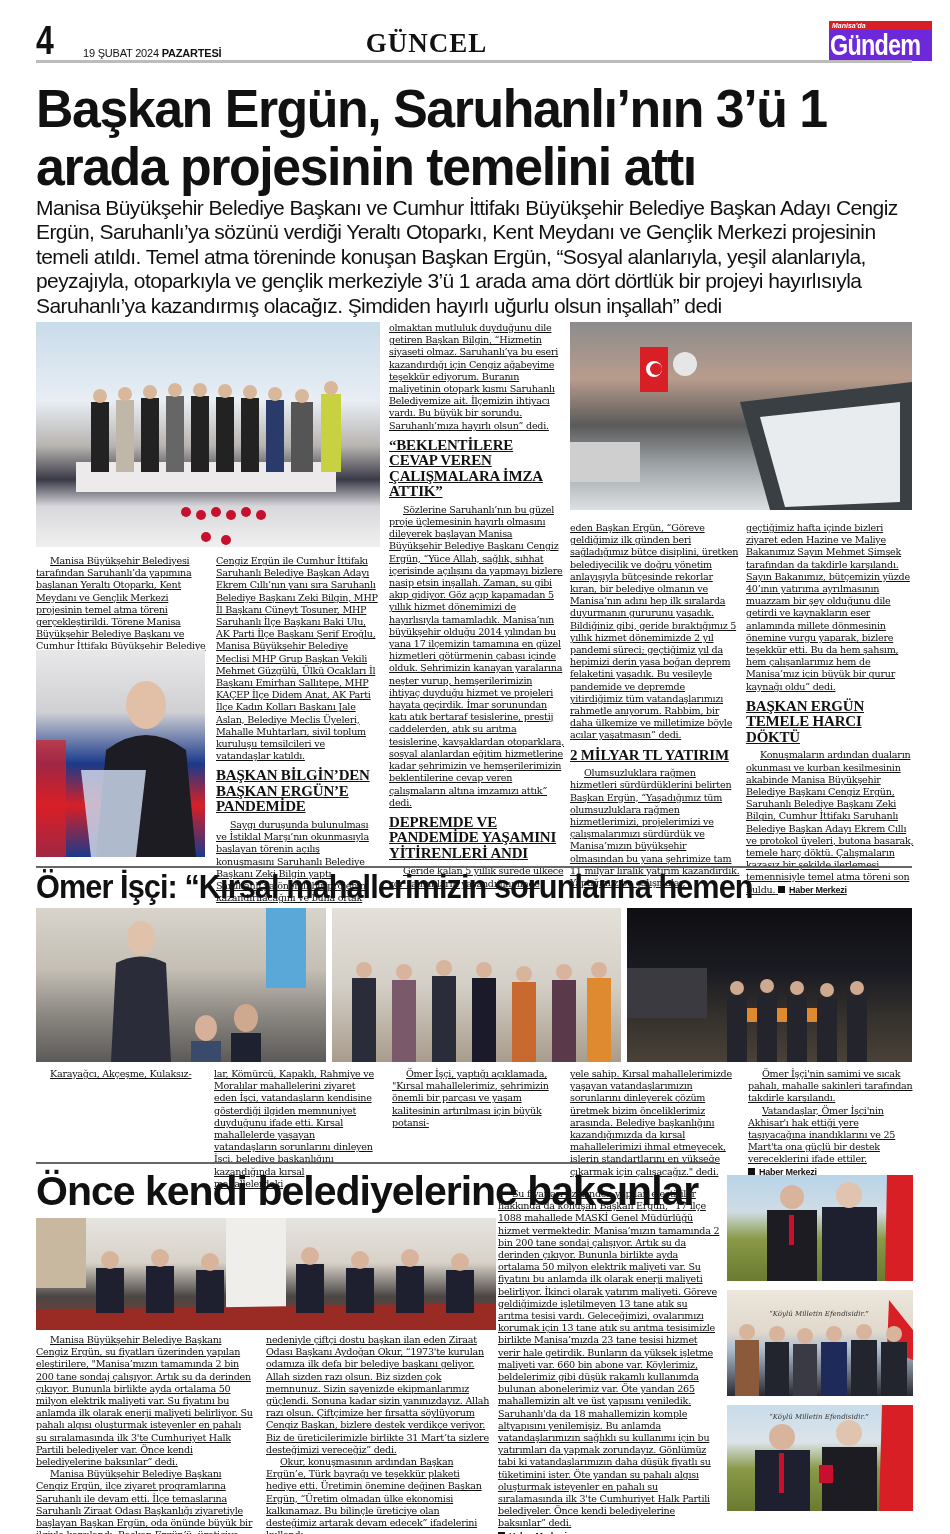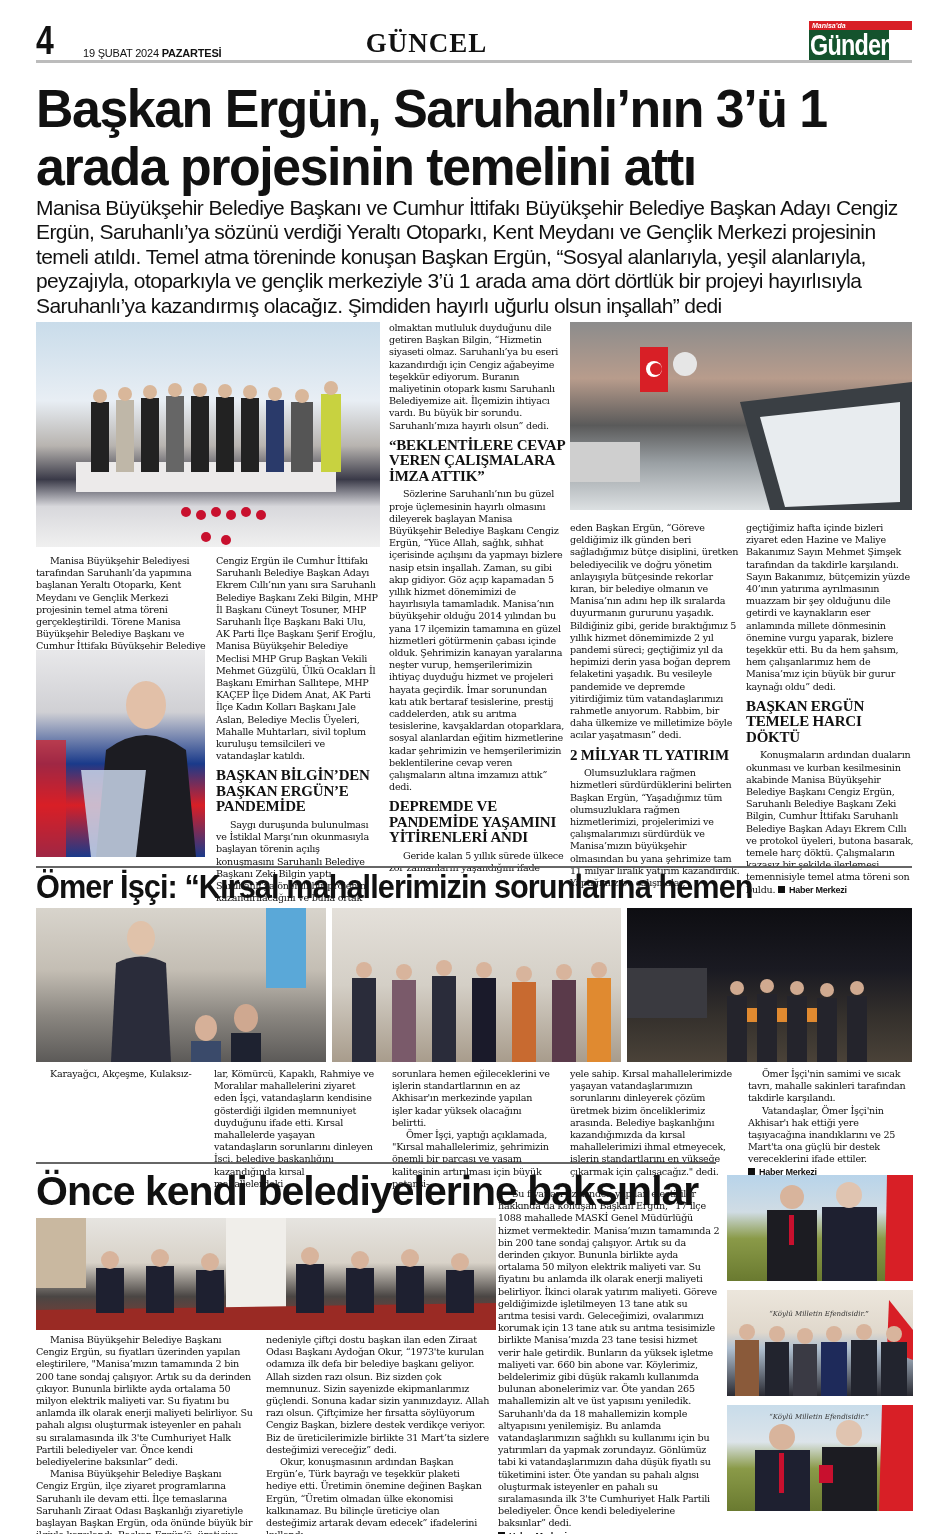--- a/index.html
+++ b/index.html
@@ -2,30 +2,30 @@
 <html><head>
 <meta charset="utf-8">
 <style>
   html,body{margin:0;padding:0;background:#fff;}
   body{width:950px;height:1534px;position:relative;overflow:hidden;color:#111;}
   .abs{position:absolute;}
   .pagenum{left:36px;top:20px;font:bold 40px/40px "Liberation Sans",sans-serif;transform:scaleX(0.8);transform-origin:left;}
   .date{left:83px;top:47px;font:11px/12px "Liberation Sans",sans-serif;letter-spacing:-0.2px;}
   .date b{font-weight:bold;}
   .section{left:0;width:853px;top:28px;text-align:center;font:bold 27px/30px "Liberation Serif",serif;letter-spacing:1px;}
-  .logo{left:809px;top:21px;width:80px;height:40px;background:#14532d;}
+  .logo{left:829px;top:21px;width:103px;height:40px;background:#6d28d9;}
   .logo .red{position:absolute;left:0;top:0;width:103px;height:9px;background:#d81f26;}
   .logo .tag{position:absolute;left:3px;top:0;font:bold italic 7px/9px "Liberation Sans",sans-serif;color:#fff;}
   .logo .name{position:absolute;left:1px;top:7px;font:bold 30px/34px "Liberation Sans",sans-serif;color:#fff;transform:scaleX(0.78);transform-origin:left;letter-spacing:-1px;}
   .rule{left:36px;width:876px;height:3px;background:#bcbcbc;}
   .rule.dark{background:#666;height:2px;}
   .headline{left:36px;width:890px;font:900 54px/60px "Liberation Sans",sans-serif;letter-spacing:-1.5px;font-weight:bold;transform:scaleX(0.96);transform-origin:left;}
   .lead{left:36px;width:880px;top:196px;font:21px/24.4px "Liberation Sans",sans-serif;letter-spacing:-0.6px;}
   .photo{overflow:hidden;}
-  .col{font:9.6px/12.2px "DejaVu Serif",serif;letter-spacing:-0.25px;text-align:left;}
+  .col{font:9.6px/12.2px "DejaVu Serif",serif;letter-spacing:-0.25px;text-align:left;text-decoration:underline;}
   .col p{margin:0;text-indent:14px;}
   .col p.noind{text-indent:0;}
   .col h3{margin:6px 0 4px 0;font:bold 15px/15.5px "Liberation Serif",serif;letter-spacing:-0.2px;}
   .sig{font:bold 9px/11px "Liberation Sans",sans-serif;}
   .sig::before{content:"";display:inline-block;width:7px;height:7px;background:#111;margin-right:4px;vertical-align:0;}
   .h2{left:36px;width:890px;font:bold 33px/38px "Liberation Sans",sans-serif;letter-spacing:-1px;transform:scaleX(0.93);transform-origin:left;}
   .h3big{left:36px;width:700px;font:bold 41px/46px "Liberation Sans",sans-serif;letter-spacing:-1px;}
 </style>
 </head>
 <body>
@@ -186,28 +186,27 @@
   </svg>
 </div>
 
 <div class="abs col" style="left:36px;top:1068px;width:158px;">
   <p>Karayağcı, Akçeşme, Kulaksız-</p>
 </div>
 <div class="abs col" style="left:214px;top:1068px;width:160px;">
   <p class="noind">lar, Kömürcü, Kapaklı, Rahmiye ve Moralılar mahallelerini ziyaret eden İşçi, vatandaşların kendisine gösterdiği ilgiden memnuniyet duyduğunu ifade etti. Kırsal mahallelerde yaşayan vatandaşların sorunlarını dinleyen İşçi, belediye başkanlığını kazandığında kırsal mahallelerdeki</p>
 </div>
 <div class="abs col" style="left:392px;top:1068px;width:162px;">
-  <p class="noind">sorunlara hemen eğileceklerini ve işlerin standartlarının en az Akhisar'ın merkezinde yapılan işler kadar yüksek olacağını belirtti.</p>
   <p>Ömer İşçi, yaptığı açıklamada, "Kırsal mahallelerimiz, şehrimizin önemli bir parçası ve yaşam kalitesinin artırılması için büyük potansi-</p>
 </div>
 <div class="abs col" style="left:570px;top:1068px;width:162px;">
   <p class="noind">yele sahip. Kırsal mahallelerimizde yaşayan vatandaşlarımızın sorunlarını dinleyerek çözüm üretmek bizim önceliklerimiz arasında. Belediye başkanlığını kazandığımızda da kırsal mahallelerimizi ihmal etmeyecek, işlerin standartlarını en yükseğe çıkarmak için çalışacağız." dedi.</p>
 </div>
 <div class="abs col" style="left:748px;top:1068px;width:166px;">
-  <p>Ömer İşçi'nin samimi ve sıcak tavrı, mahalle sakinleri tarafından takdirle karşılandı.</p>
+  <p>Ömer İşçi'nin samimi ve sıcak pahalı, mahalle sakinleri tarafından takdirle karşılandı.</p>
   <p>Vatandaşlar, Ömer İşçi'nin Akhisar'ı hak ettiği yere taşıyacağına inandıklarını ve 25 Mart'ta ona güçlü bir destek vereceklerini ifade ettiler.</p>
   <p class="noind"><span class="sig">Haber Merkezi</span></p>
 </div>
 
 <div class="abs rule dark" style="left:36px;width:680px;top:1162px"></div>
 
 <div class="abs h3big" style="top:1168px">Önce kendi belediyelerine baksınlar</div>
 <div class="abs photo" style="left:36px;top:1218px;width:460px;height:112px;background:linear-gradient(180deg,#e6e4e0 0%,#d8d2c8 40%,#4a4644 70%,#8a3a30 100%);">
   <svg width="460" height="112">
     <rect x="0" y="0" width="50" height="70" fill="#c9b8a0"></rect>

